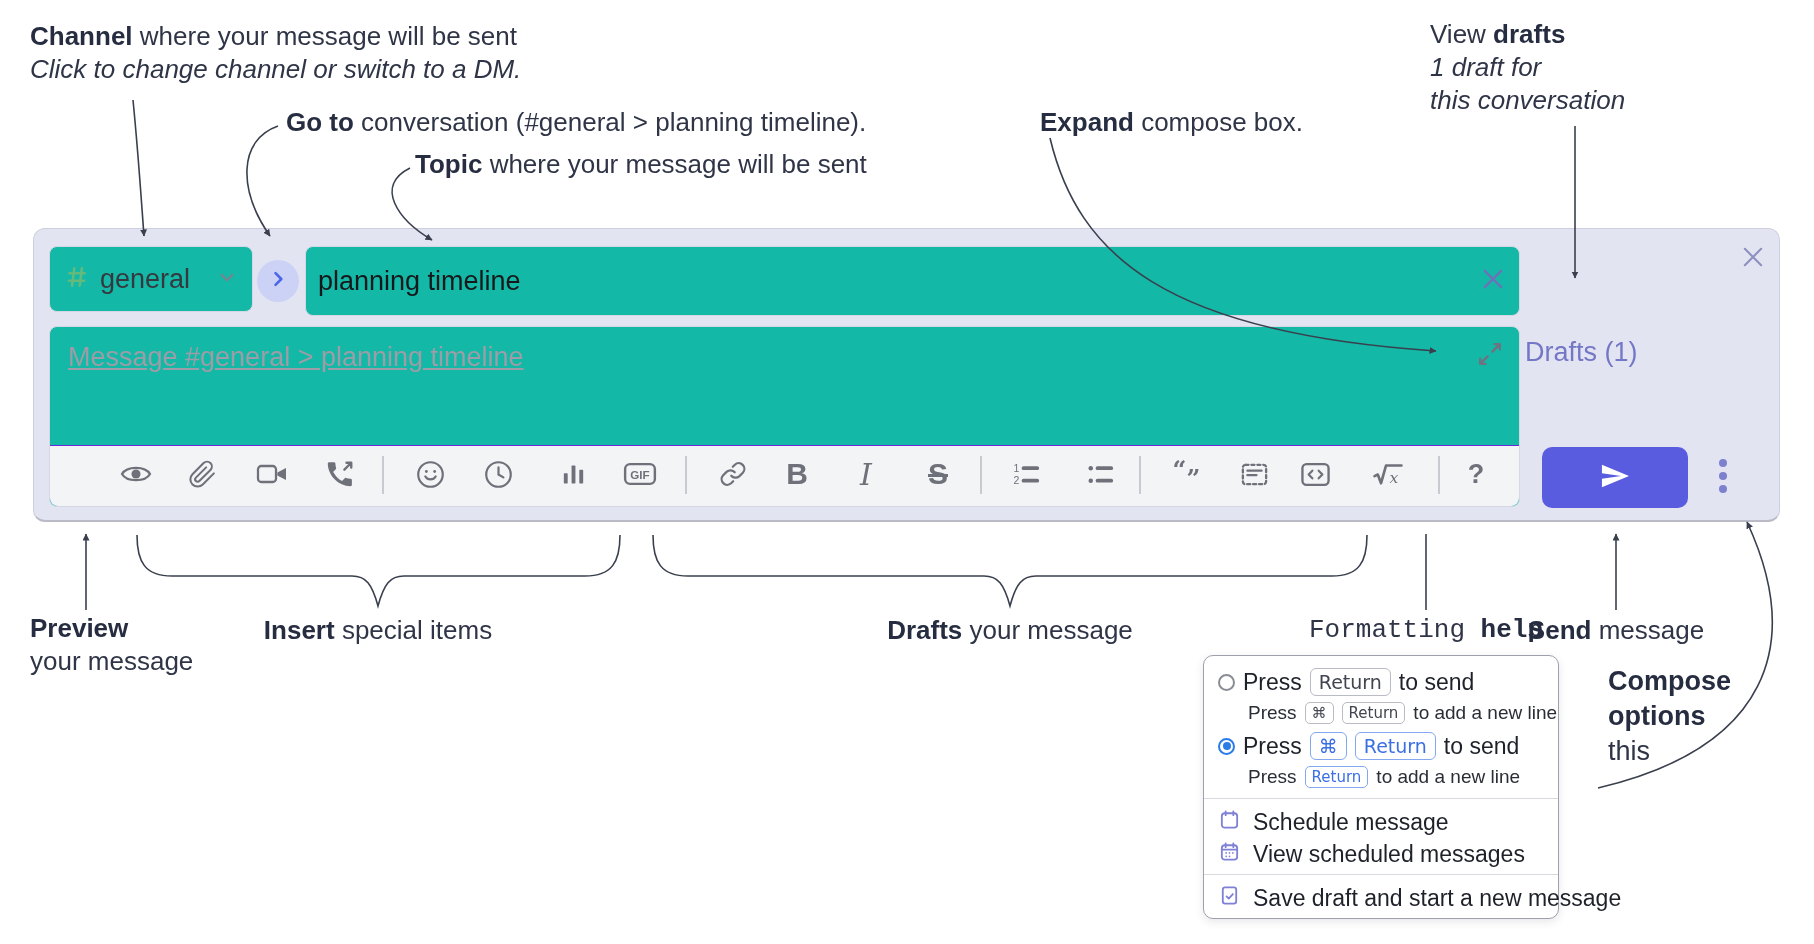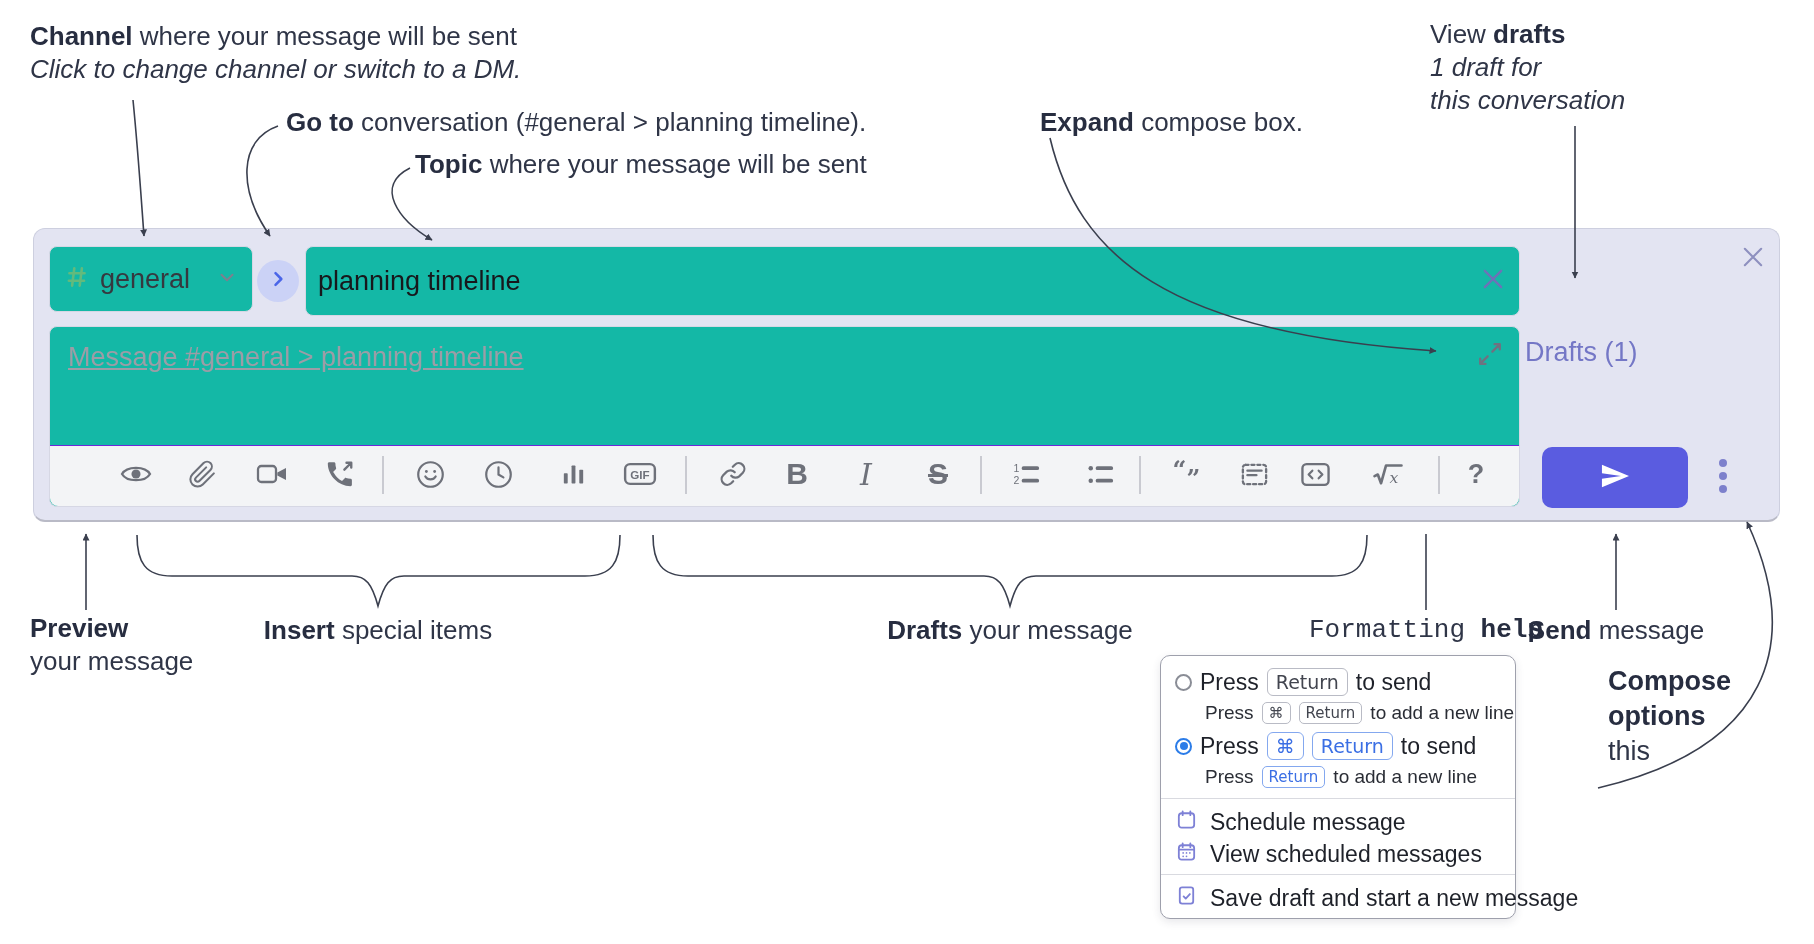--- a/index.html
+++ b/index.html
@@ -32,21 +32,21 @@
   .strike{text-decoration:line-through;font-weight:600;}
   .tdiv{position:absolute;top:10px;width:2px;height:38px;background:#c9cad1;}
   .closex{left:1739px;top:243px;width:28px;height:28px;cursor:pointer;}
   .draftslink{left:1525px;top:337px;font-size:27px;color:#7477c6;cursor:pointer;}
   .sendbtn{left:1542px;top:447px;width:146px;height:61px;border:none;border-radius:10px;
            background:#5a5ce0;display:flex;align-items:center;justify-content:center;cursor:pointer;}
   .dotsbtn{left:1705px;top:455px;width:36px;height:44px;background:none;border:none;
            display:flex;align-items:center;justify-content:center;cursor:pointer;}
 
   
-  .menu{left:1160px;top:655px;width:356px;height:264px;background:#fff;border:1.5px solid #9ea0ac;
+  .menu{left:1203px;top:655px;width:356px;height:264px;background:#fff;border:1.5px solid #9ea0ac;
         border-radius:10px;box-shadow:0 3px 8px rgba(60,60,80,.12);box-sizing:border-box;text-align:center;}
   .mrow{position:absolute;left:14px;display:flex;align-items:center;gap:8px;white-space:nowrap;}
   .mmain{font-size:23px;color:#1e2129;}
   .msub{font-size:19px;color:#2a2d35;left:44px;}
   kbd{font-family:"DejaVu Sans","Liberation Sans",sans-serif;background:#fff;border:1.5px solid #b9bbc5;
       border-radius:6px;color:#42454f;padding:0 8px;font-size:19px;line-height:26px;display:inline-block;}
   .msub kbd{font-size:15px;line-height:20px;padding:0 6px;border-radius:5px;}
   kbd.blue{color:#3b6fe4;border-color:#84a8ef;}
   .radio{width:17px;height:17px;border-radius:50%;border:2px solid #8a8d96;box-sizing:border-box;flex:0 0 auto;}
   .radio.checked{border-color:#2b7ce8;position:relative;}

